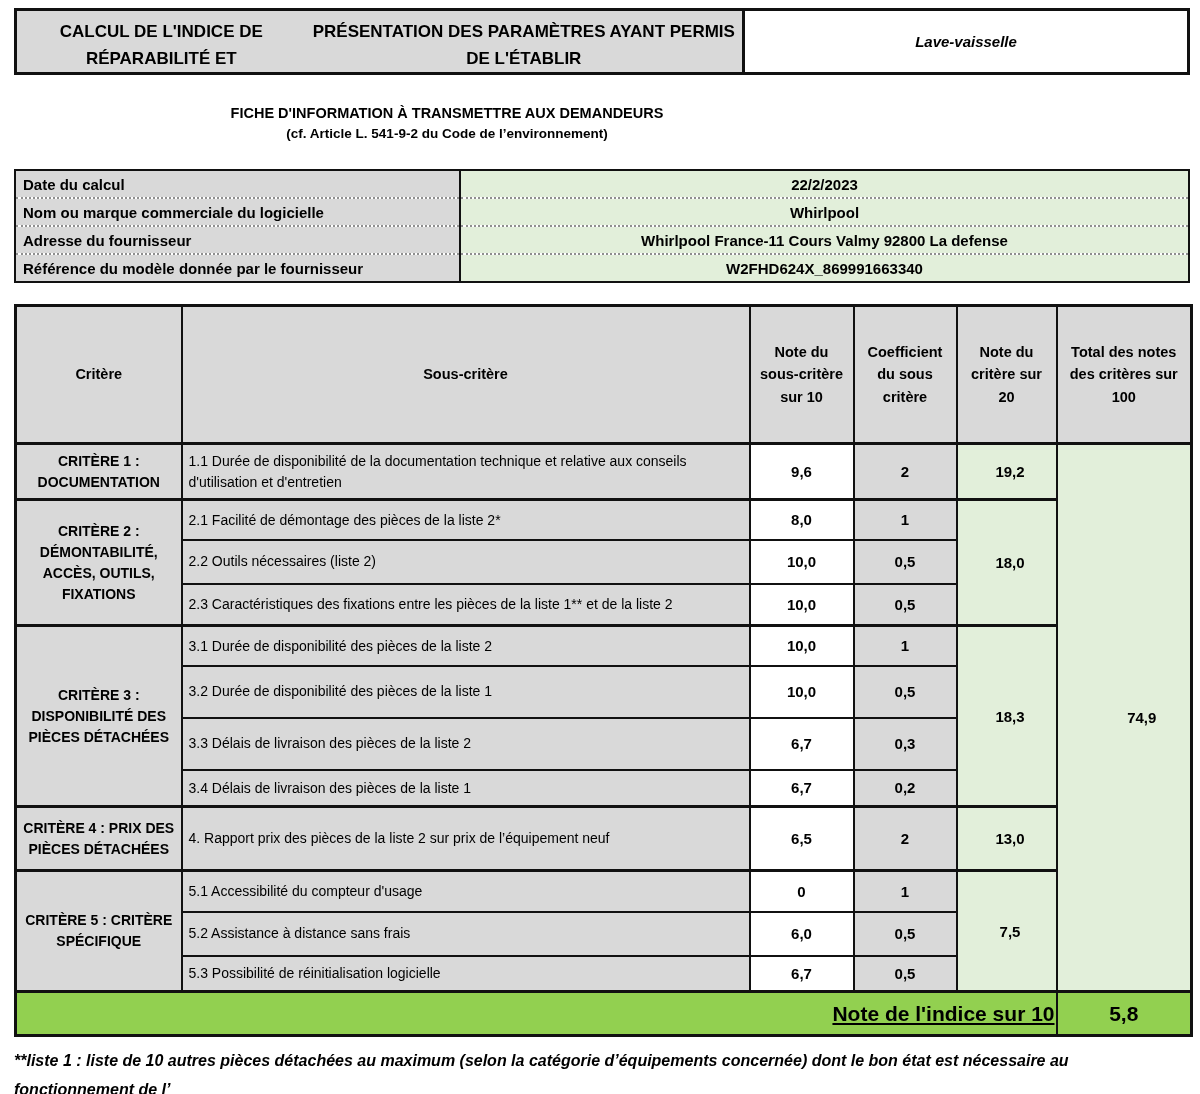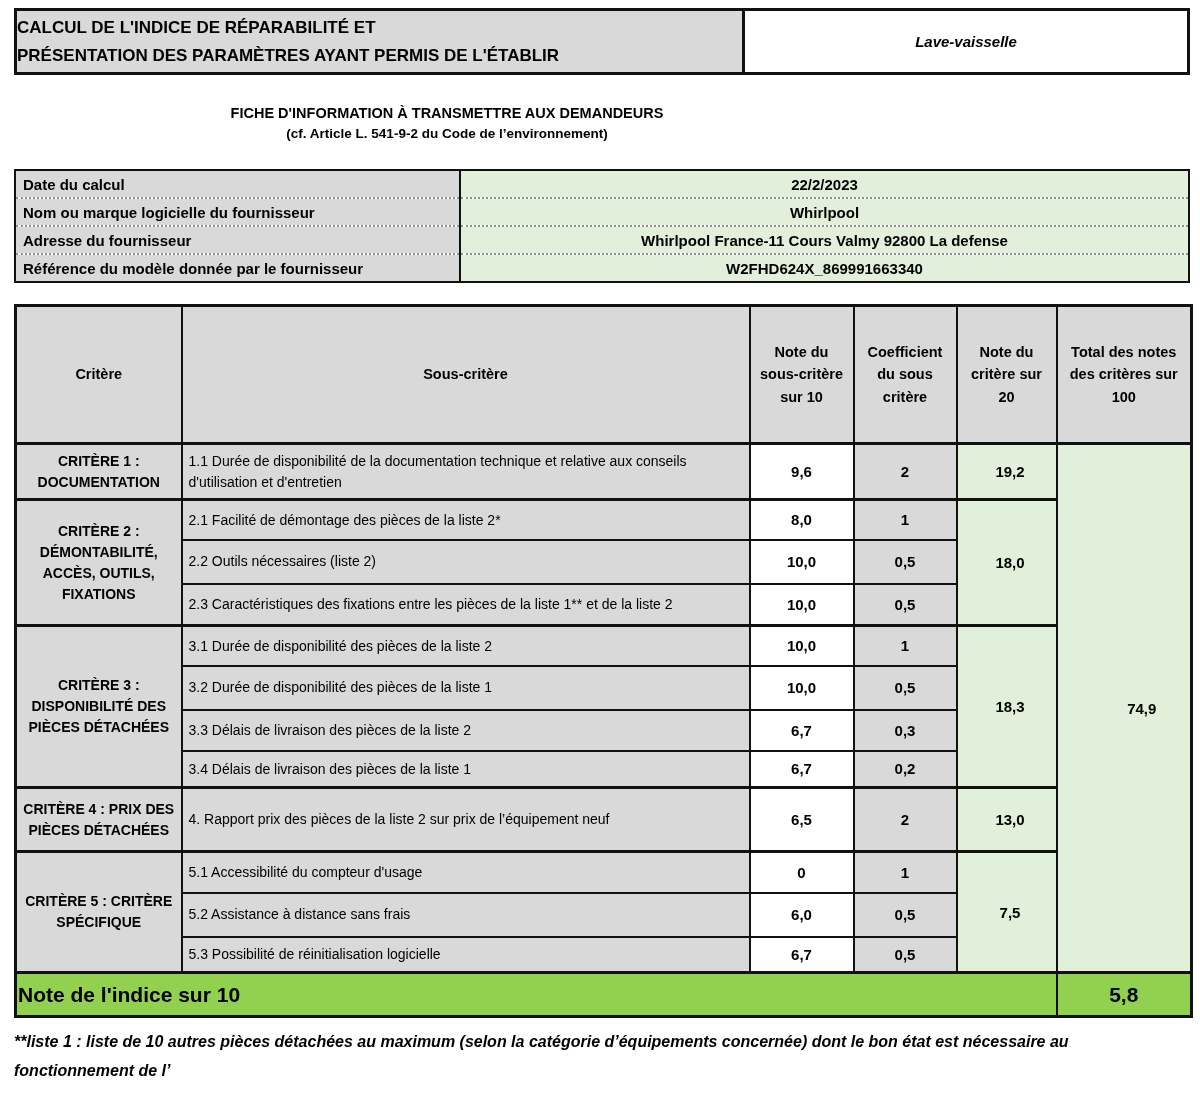--- a/index.html
+++ b/index.html
@@ -9,21 +9,21 @@
   body{
     width:1200px;height:1094px;background:#ffffff;color:#000;
     font-family:"Liberation Sans", sans-serif;overflow:hidden;
   }
   .page{padding:8px 10px 0 14px;box-sizing:border-box;}
 
   
   .title-block{display:flex;width:1176px;height:67px;border:3px solid var(--ink);box-sizing:border-box;}
   .title-box{
     width:728px;background:var(--gray);border-right:3px solid var(--ink);box-sizing:border-box;
-    display:flex;flex-direction:column;justify-content:center;align-items:flex-start;
+    display:flex;flex-direction:row;justify-content:center;align-items:flex-end;
     font-weight:700;font-size:17px;line-height:1.6;text-align:center;
   }
   .product-box{
     flex:1;background:#fff;display:flex;align-items:center;justify-content:center;
     font-weight:700;font-style:italic;font-size:15px;
   }
 
   
   .subheader{margin-top:30px;width:866px;text-align:center;font-weight:700;}
   .subheader .line1{font-size:14.5px;}
@@ -47,21 +47,21 @@
   .main td{vertical-align:middle;}
   td.critere{background:var(--gray);font-weight:700;font-size:14px;text-align:center;padding:2px 3px;line-height:1.5;}
   td.sub{background:var(--gray);font-size:14px;font-weight:400;text-align:left;padding:2px 2px 2px 6px;line-height:1.45;}
   td.note10{background:#ffffff;font-weight:700;font-size:15px;text-align:center;}
   td.coeff{background:var(--gray);font-weight:700;font-size:15px;text-align:center;}
   td.note20{background:var(--lgreen);font-weight:700;font-size:15px;text-align:center;padding-left:8px;}
   td.total{background:var(--lgreen);font-weight:700;font-size:15px;text-align:center;padding-left:37px;}
   tr.gstart td{border-top:3px solid var(--ink);}
   tr.inner td{border-top:2px dotted #8f8f8f;}
   tr.frow td{border-top:3px solid var(--ink);background:var(--green);font-weight:700;font-size:21px;height:44px;}
-  td.findex-label{text-align:left;}
+  td.findex-label{text-align:right;text-decoration:underline;}
   td.findex-value{text-align:center;}
 
   
   .footnotes{margin-top:9px;font-style:italic;font-weight:700;font-size:16px;line-height:29px;width:1176px;}
 </style>
 </head>
 <body>
 
 <div class="page">
 
@@ -80,21 +80,21 @@
     <div class="line2">(cf. Article L. 541-9-2 du Code de l’environnement)</div>
   </div>
 
   <table class="info">
     <tbody>
       <tr>
         <td class="ilabel">Date du calcul</td>
         <td class="ivalue">22/2/2023</td>
       </tr>
       <tr>
-        <td class="ilabel">Nom ou marque logicielle du fournisseur</td>
+        <td class="ilabel">Nom ou marque commerciale du logicielle</td>
         <td class="ivalue">Whirlpool</td>
       </tr>
       <tr>
         <td class="ilabel">Adresse du fournisseur</td>
         <td class="ivalue">Whirlpool France-11 Cours Valmy 92800 La defense</td>
       </tr>
       <tr>
         <td class="ilabel">Référence du modèle donnée par le fournisseur</td>
         <td class="ivalue">W2FHD624X_869991663340</td>
       </tr>
@@ -147,26 +147,26 @@
         <td class="coeff">0,5</td>
       </tr>
 
       <tr class="gstart" style="height:40px">
         <td class="critere" rowspan="4">CRITÈRE 3 : DISPONIBILITÉ DES PIÈCES DÉTACHÉES</td>
         <td class="sub">3.1 Durée de disponibilité des pièces de la liste 2</td>
         <td class="note10">10,0</td>
         <td class="coeff">1</td>
         <td class="note20" rowspan="4">18,3</td>
       </tr>
-      <tr class="inner" style="height:44px">
+      <tr class="inner" style="height:52px">
         <td class="sub">3.2 Durée de disponibilité des pièces de la liste 1</td>
         <td class="note10">10,0</td>
         <td class="coeff">0,5</td>
       </tr>
-      <tr class="inner" style="height:41px">
+      <tr class="inner" style="height:52px">
         <td class="sub">3.3 Délais de livraison des pièces de la liste 2</td>
         <td class="note10">6,7</td>
         <td class="coeff">0,3</td>
       </tr>
       <tr class="inner" style="height:37px">
         <td class="sub">3.4 Délais de livraison des pièces de la liste 1</td>
         <td class="note10">6,7</td>
         <td class="coeff">0,2</td>
       </tr>
 

